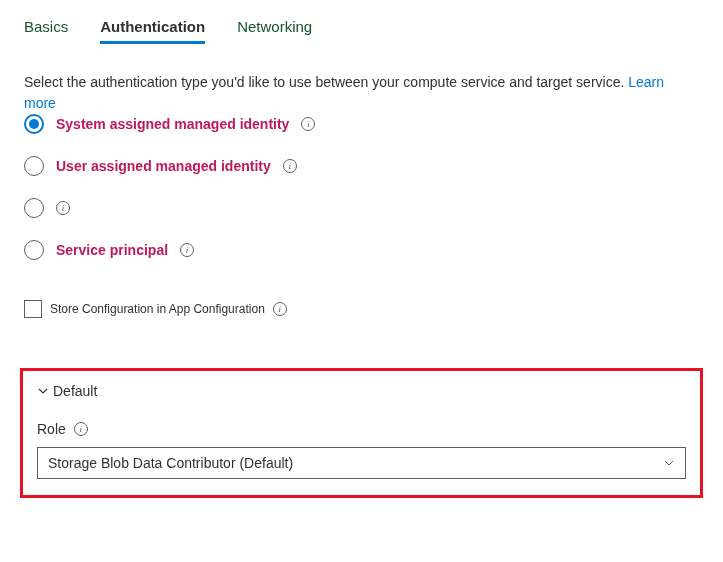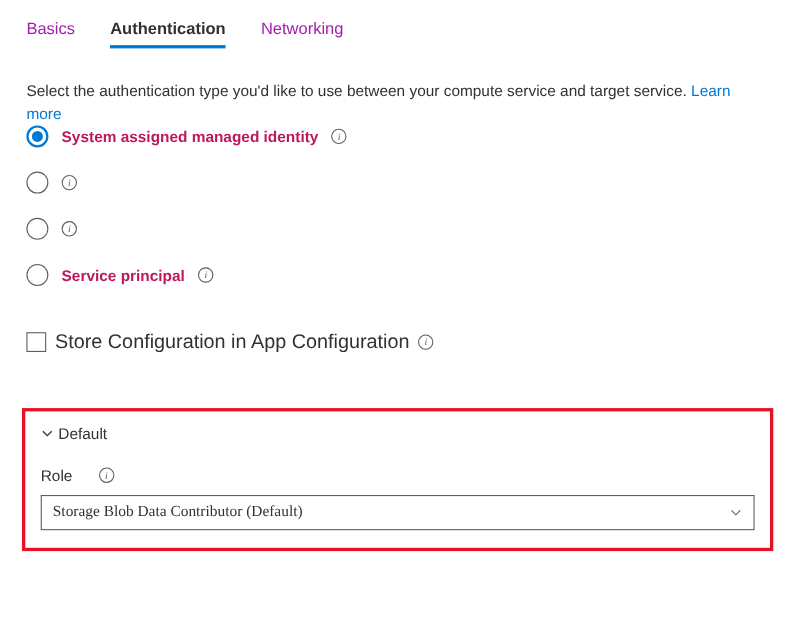--- a/index.html
+++ b/index.html
@@ -13,21 +13,21 @@
     }
     .tabs {
       display: flex;
       gap: 32px;
       margin-bottom: 28px;
     }
     .tab {
       font-size: 15px;
       padding-bottom: 6px;
       cursor: pointer;
-      color: #a21caf;
+      color: #14532d;
       border-bottom: 3px solid transparent;
     }
     .tab.active {
       font-weight: 600;
       border-bottom: 3px solid #0078d4;
       color: #323130;
     }
     .description {
       font-size: 14px;
       color: #323130;
@@ -97,21 +97,21 @@
       margin-bottom: 50px;
     }
     .checkbox {
       width: 18px;
       height: 18px;
       border: 1px solid #605e5c;
       cursor: pointer;
       flex-shrink: 0;
     }
     .checkbox-label {
-      font-size: 18px;
+      font-size: 12px;
       color: #323130;
     }
     .advanced-highlight {
       border: 3px solid #e81123;
       padding: 12px 14px 16px 14px;
       margin-left: -4px;
       margin-right: -4px;
     }
     .advanced-header {
       display: flex;
@@ -120,38 +120,37 @@
       cursor: pointer;
       margin-bottom: 22px;
     }
     .chevron {
       display: inline-flex;
       width: 12px;
     }
     .role-label-row {
       display: flex;
       align-items: center;
-      gap: 24px;
+      gap: 8px;
       margin-bottom: 10px;
     }
     .role-label {
       font-size: 14px;
       color: #323130;
     }
     .select-wrap {
       width: 100%;
       border: 1px solid #605e5c;
       height: 32px;
       display: flex;
       align-items: center;
       justify-content: space-between;
       padding: 0 10px;
       cursor: pointer;
       background: #fff;
-      font-family: Liberation Serif, serif;
     }
     .select-value {
       font-size: 14px;
       color: #323130;
     }
     .select-chev {
       display: inline-flex;
     }
   </style>
 </head>
@@ -168,20 +167,21 @@
 </p>
 
 <div class="radio-group">
   <div class="radio-row">
     <div class="radio selected"></div>
     <span class="radio-label">System assigned managed identity</span>
     <span class="info-icon">i</span>
   </div>
   <div class="radio-row">
     <div class="radio"></div>
+    <span class="radio-label">User assigned managed identity</span>
     <span class="info-icon">i</span>
   </div>
   <div class="radio-row">
     <div class="radio"></div>
     <span class="info-icon">i</span>
   </div>
   <div class="radio-row">
     <div class="radio"></div>
     <span class="radio-label">Service principal</span>
     <span class="info-icon">i</span>

